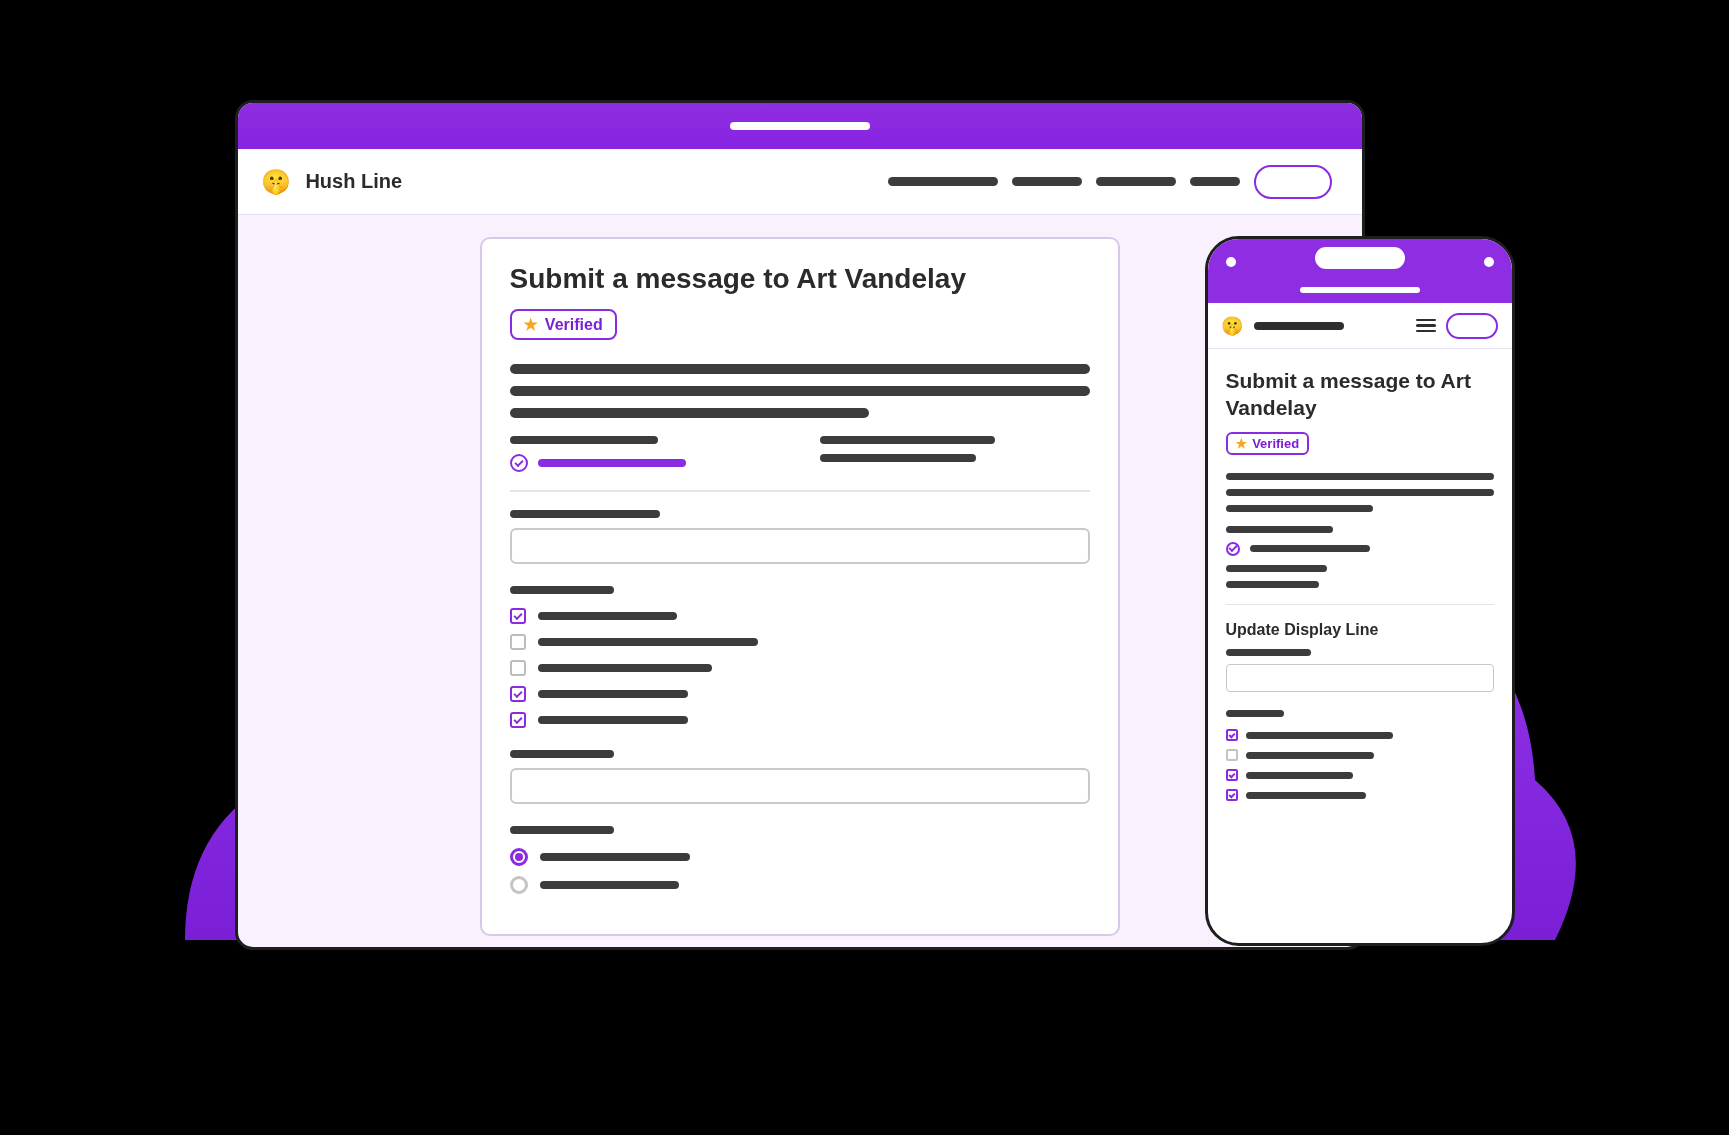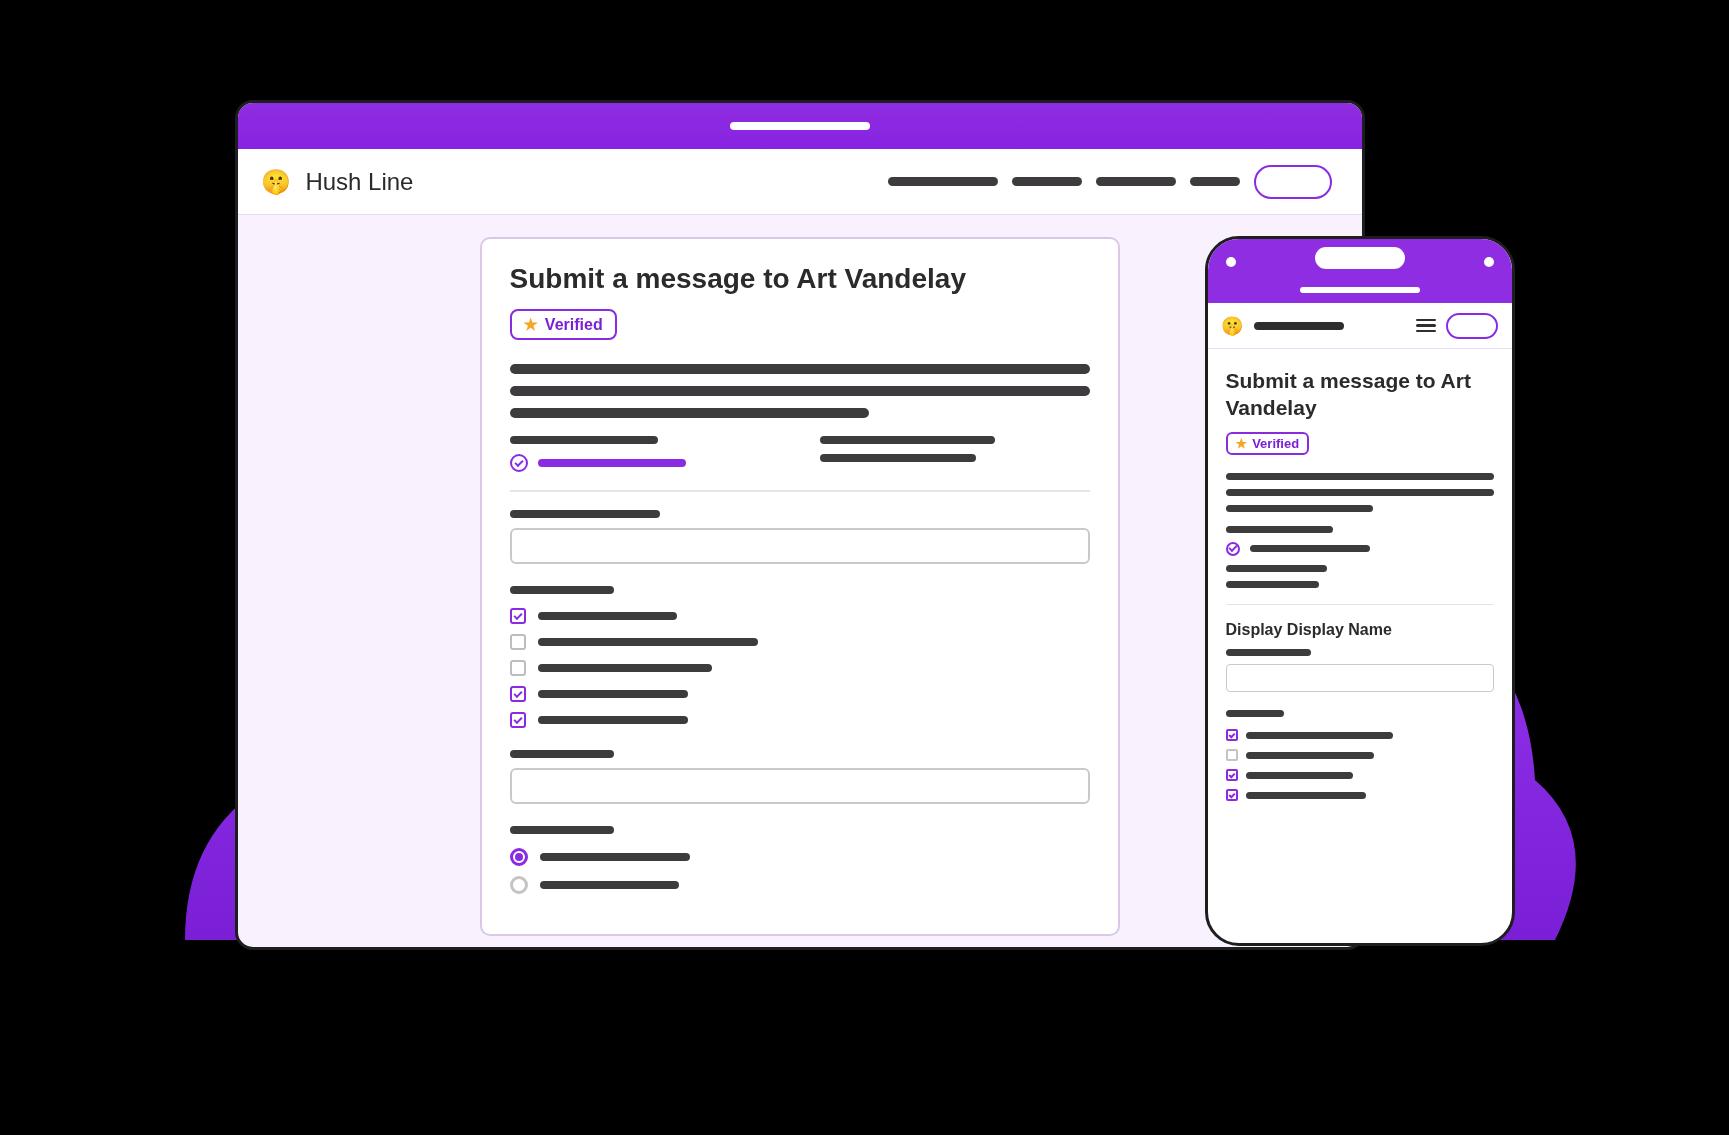--- a/index.html
+++ b/index.html
@@ -55,21 +55,21 @@
     .d-header {
       background: #fff;
       height: 66px;
       display: flex;
       align-items: center;
       padding: 0 30px 0 24px;
       border-bottom: 1px solid #E9DDF5;
       gap: 14px;
     }
     .logo-emoji { font-size: 24px; }
-    .brand { font-weight: 400; font-size: 24px; color: #2B2B2B; text-align: right; }
+    .brand { font-weight: 700; font-size: 20px; color: #2B2B2B; text-align: right; }
     .spacer { flex: 1; }
     .nav-pill { height: 9px; border-radius: 9px; background: #3E3B3E; }
     .nav-cta {
       width: 78px; height: 34px; border: 2.5px solid #8A2BE2;
       border-radius: 999px; background: #fff;
     }
     .d-body { padding: 22px 30px; display: flex; justify-content: center; }
     .card {
       width: 640px;
       background: #fff;
@@ -329,21 +329,21 @@
         <div class="status-row">
           <span class="checkcircle" style="width:14px;height:14px;border-width:2px"></span>
           <div class="m-block purple" style="width:45%"></div>
         </div>
         <div class="m-block" style="width:38%"></div>
         <div class="m-block" style="width:35%"></div>
       </div>
 
       <div class="m-hr"></div>
 
-      <div class="m-sub">Display Display Name</div>
+      <div class="m-sub">Update Display Line</div>
       <div class="m-block" style="width:32%; margin-bottom:8px;"></div>
       <div class="m-field"></div>
 
       <div class="m-block" style="width:22%; margin:18px 0 12px 0;"></div>
       <div class="m-opt">
           <span class="m-check filled"></span>
           <div class="m-block" style="width:55%"></div>
         </div>
       <div class="m-opt">
           <span class="m-check empty"></span>

